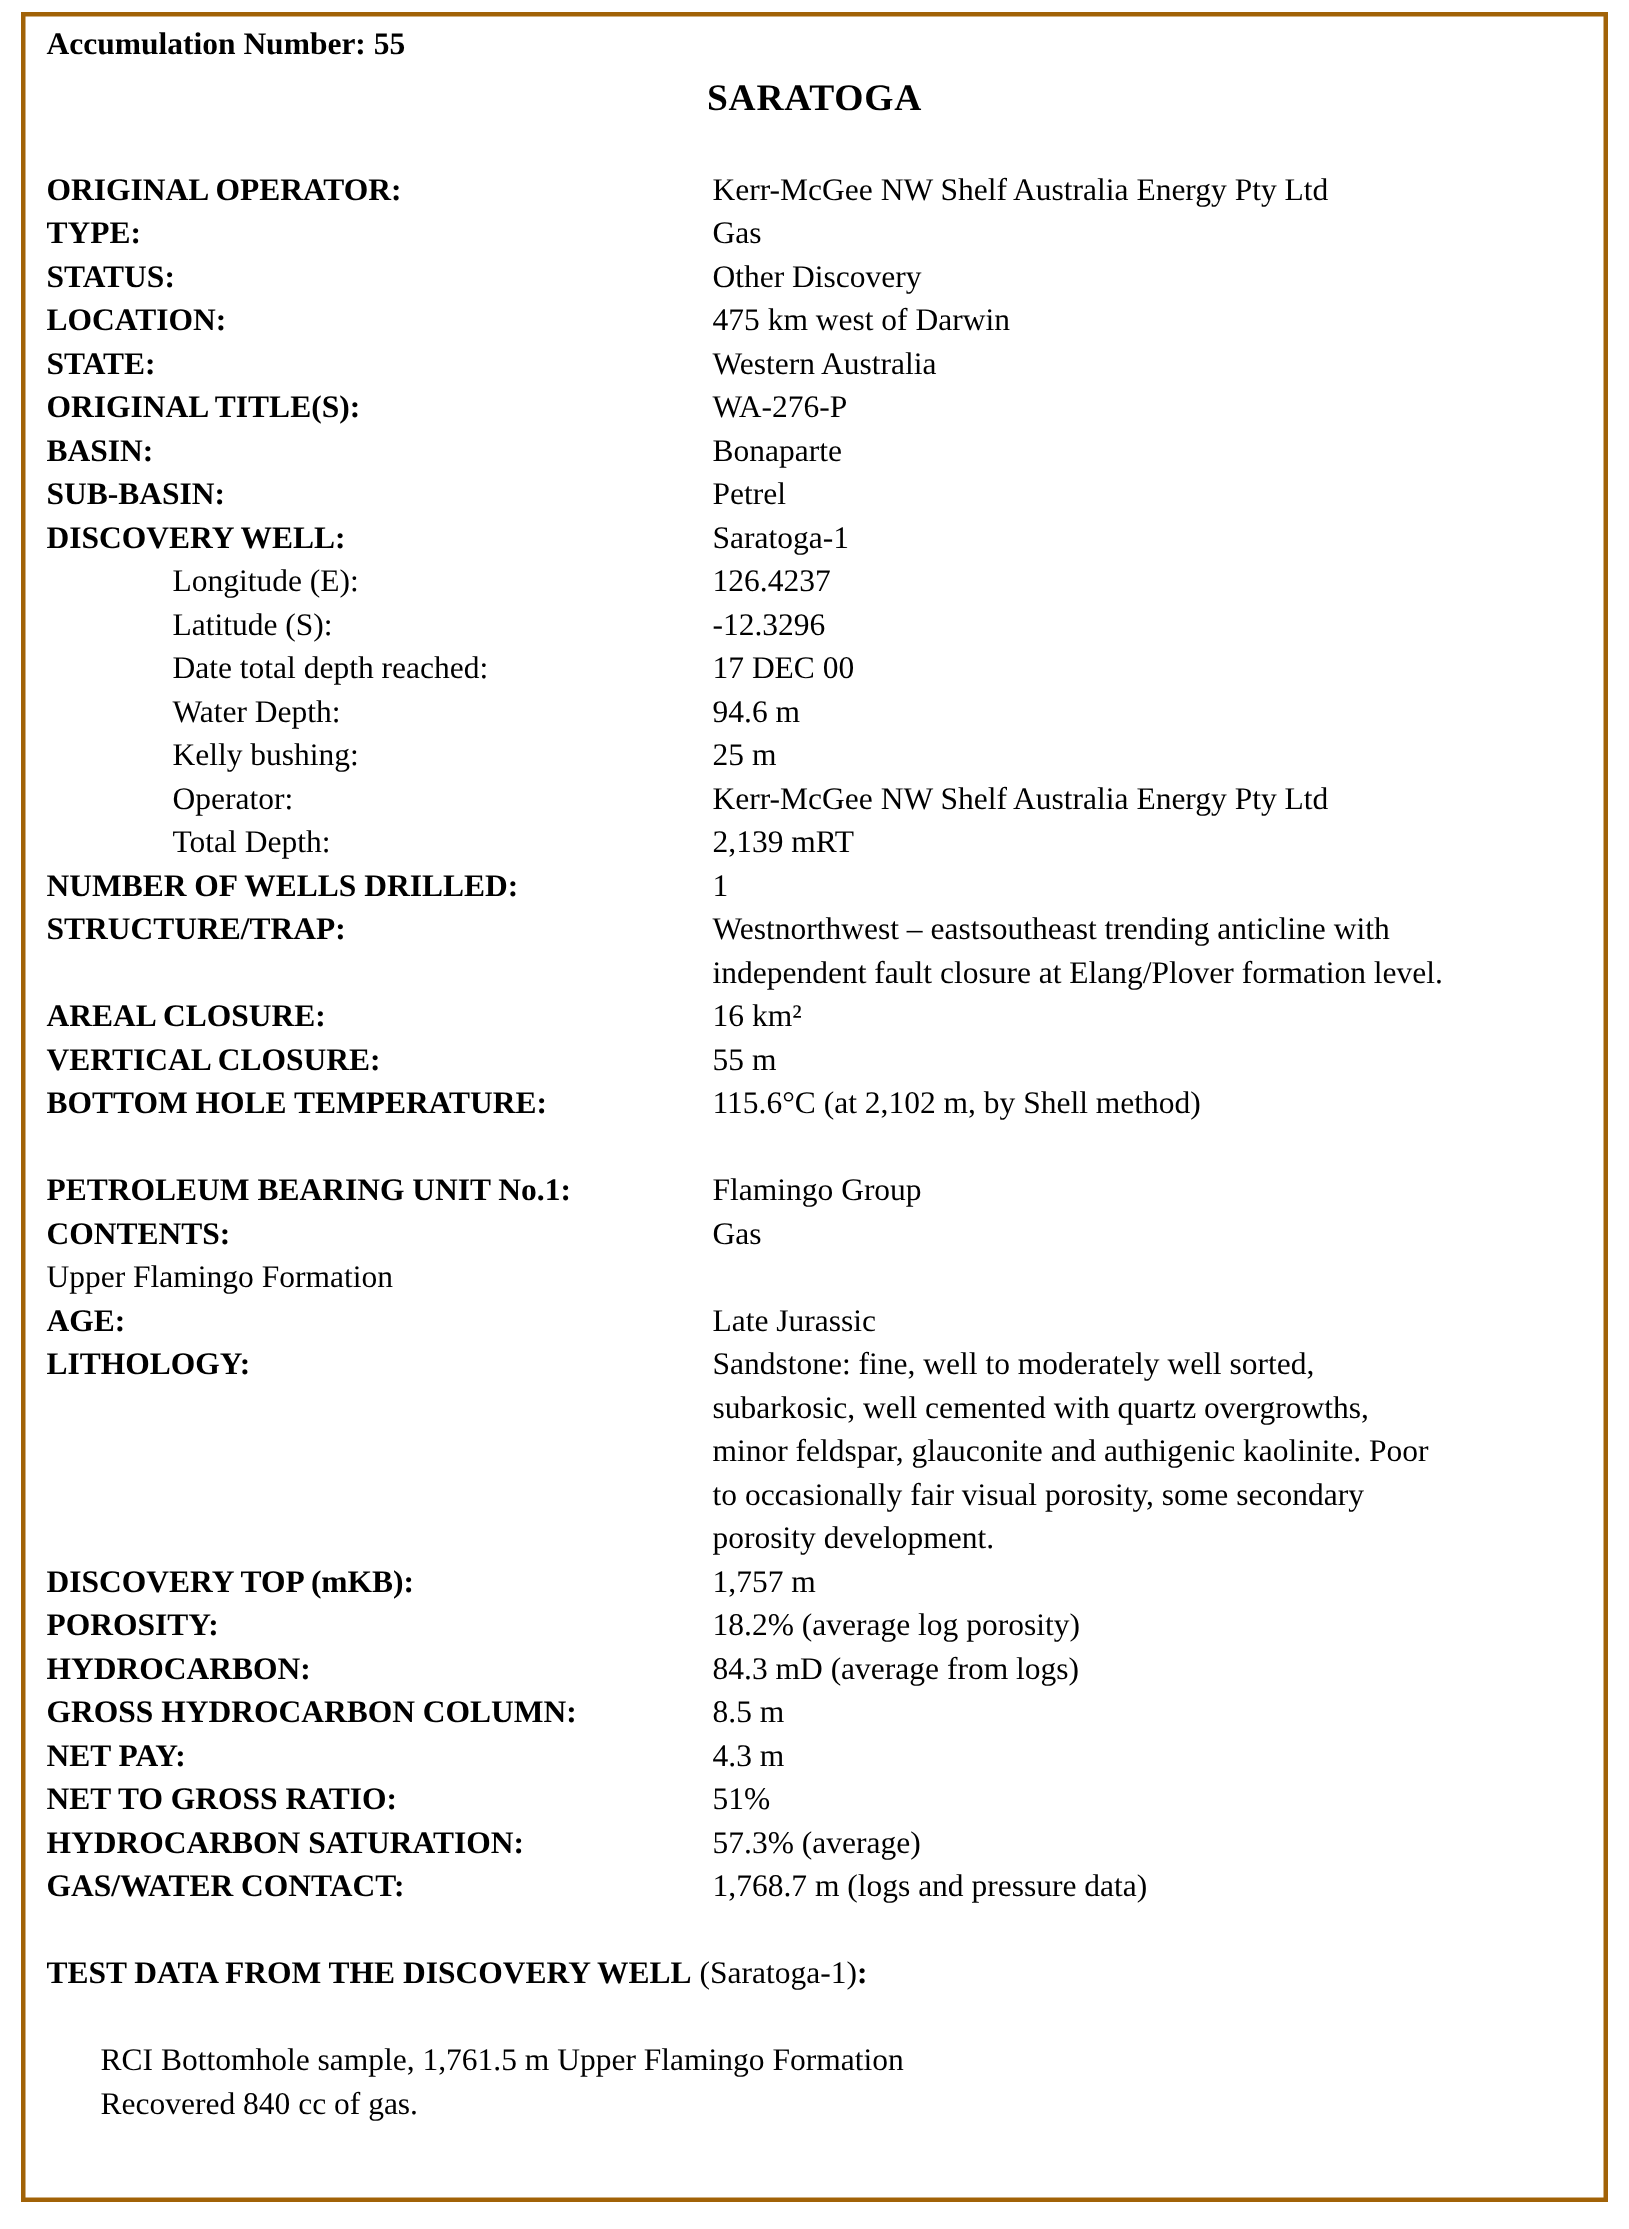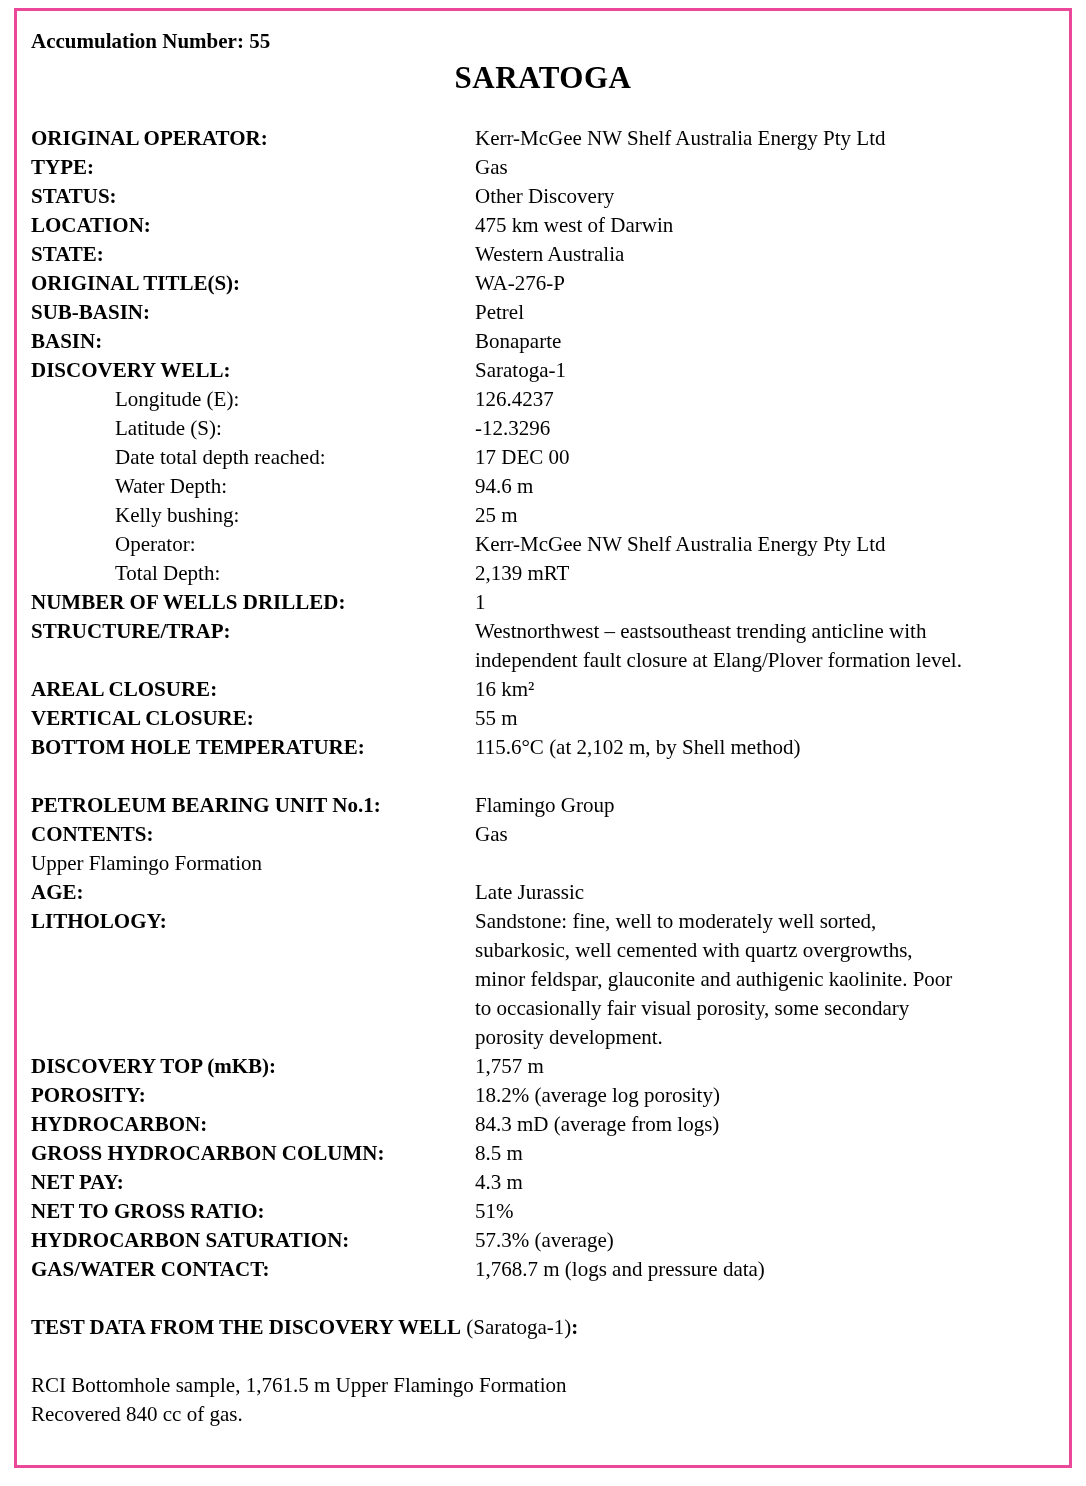--- a/index.html
+++ b/index.html
@@ -5,42 +5,42 @@
   html, body {
     margin: 0; padding: 0;
     width: 1086px; height: 1486px;
     background: #ffffff;
     color: #000000;
     font-family: "Liberation Serif", serif;
   }
   .doc-frame {
     position: absolute;
     left: 14px; top: 8px; right: 14px; bottom: 18px;
-    border: 3px solid #ec4899;
-    padding: 16px 14px;
+    border: 3px solid #a16207;
+    padding: 4px 14px;
     box-sizing: border-box;
     overflow: hidden;
   }
   .accum-line {
     font-size: 21px; line-height: 29px; font-weight: bold;
   }
   .doc-title {
     text-align: center; font-weight: bold;
-    font-size: 31px; line-height: 32px; margin-top: 6px;
+    font-size: 25px; line-height: 32px; margin-top: 6px;
     letter-spacing: 0.5px;
   }
   .rows { margin-top: 30px; font-family: Liberation Serif, serif; }
   .row { display: flex; font-size: 21px; line-height: 29px; }
   .row .label { flex: 0 0 444px; width: 444px; font-weight: bold; box-sizing: border-box; }
   .row.indent .label { font-weight: normal; padding-left: 84px; }
   .row .value { flex: 1; white-space: pre-line; }
   .sp { margin-top: 29px; }
   .test-heading { font-size: 21px; line-height: 29px; margin-top: 29px; }
   .test-heading .b { font-weight: bold; text-align: right; }
-  .test-notes { font-size: 21px; line-height: 29px; margin-top: 29px; white-space: pre-line; }
+  .test-notes { font-size: 21px; line-height: 29px; margin-top: 29px; white-space: pre-line; margin-left: 36px; }
 </style>
 </head>
 <body>
 
 <div class="doc-frame">
 
   <div class="accum-line">Accumulation Number: 55</div>
   <div class="doc-title">SARATOGA</div>
 
   <div class="rows">
@@ -63,26 +63,26 @@
     </div>
     <div class="row">
       <span class="label">STATE:</span>
       <span class="value">Western Australia</span>
     </div>
     <div class="row">
       <span class="label">ORIGINAL TITLE(S):</span>
       <span class="value">WA-276-P</span>
     </div>
     <div class="row">
+      <span class="label">BASIN:</span>
+      <span class="value">Bonaparte</span>
+    </div>
+    <div class="row">
       <span class="label">SUB-BASIN:</span>
       <span class="value">Petrel</span>
-    </div>
-    <div class="row">
-      <span class="label">BASIN:</span>
-      <span class="value">Bonaparte</span>
     </div>
     <div class="row">
       <span class="label">DISCOVERY WELL:</span>
       <span class="value">Saratoga-1</span>
     </div>
     <div class="row indent">
       <span class="label">Longitude (E):</span>
       <span class="value">126.4237</span>
     </div>
     <div class="row indent">

